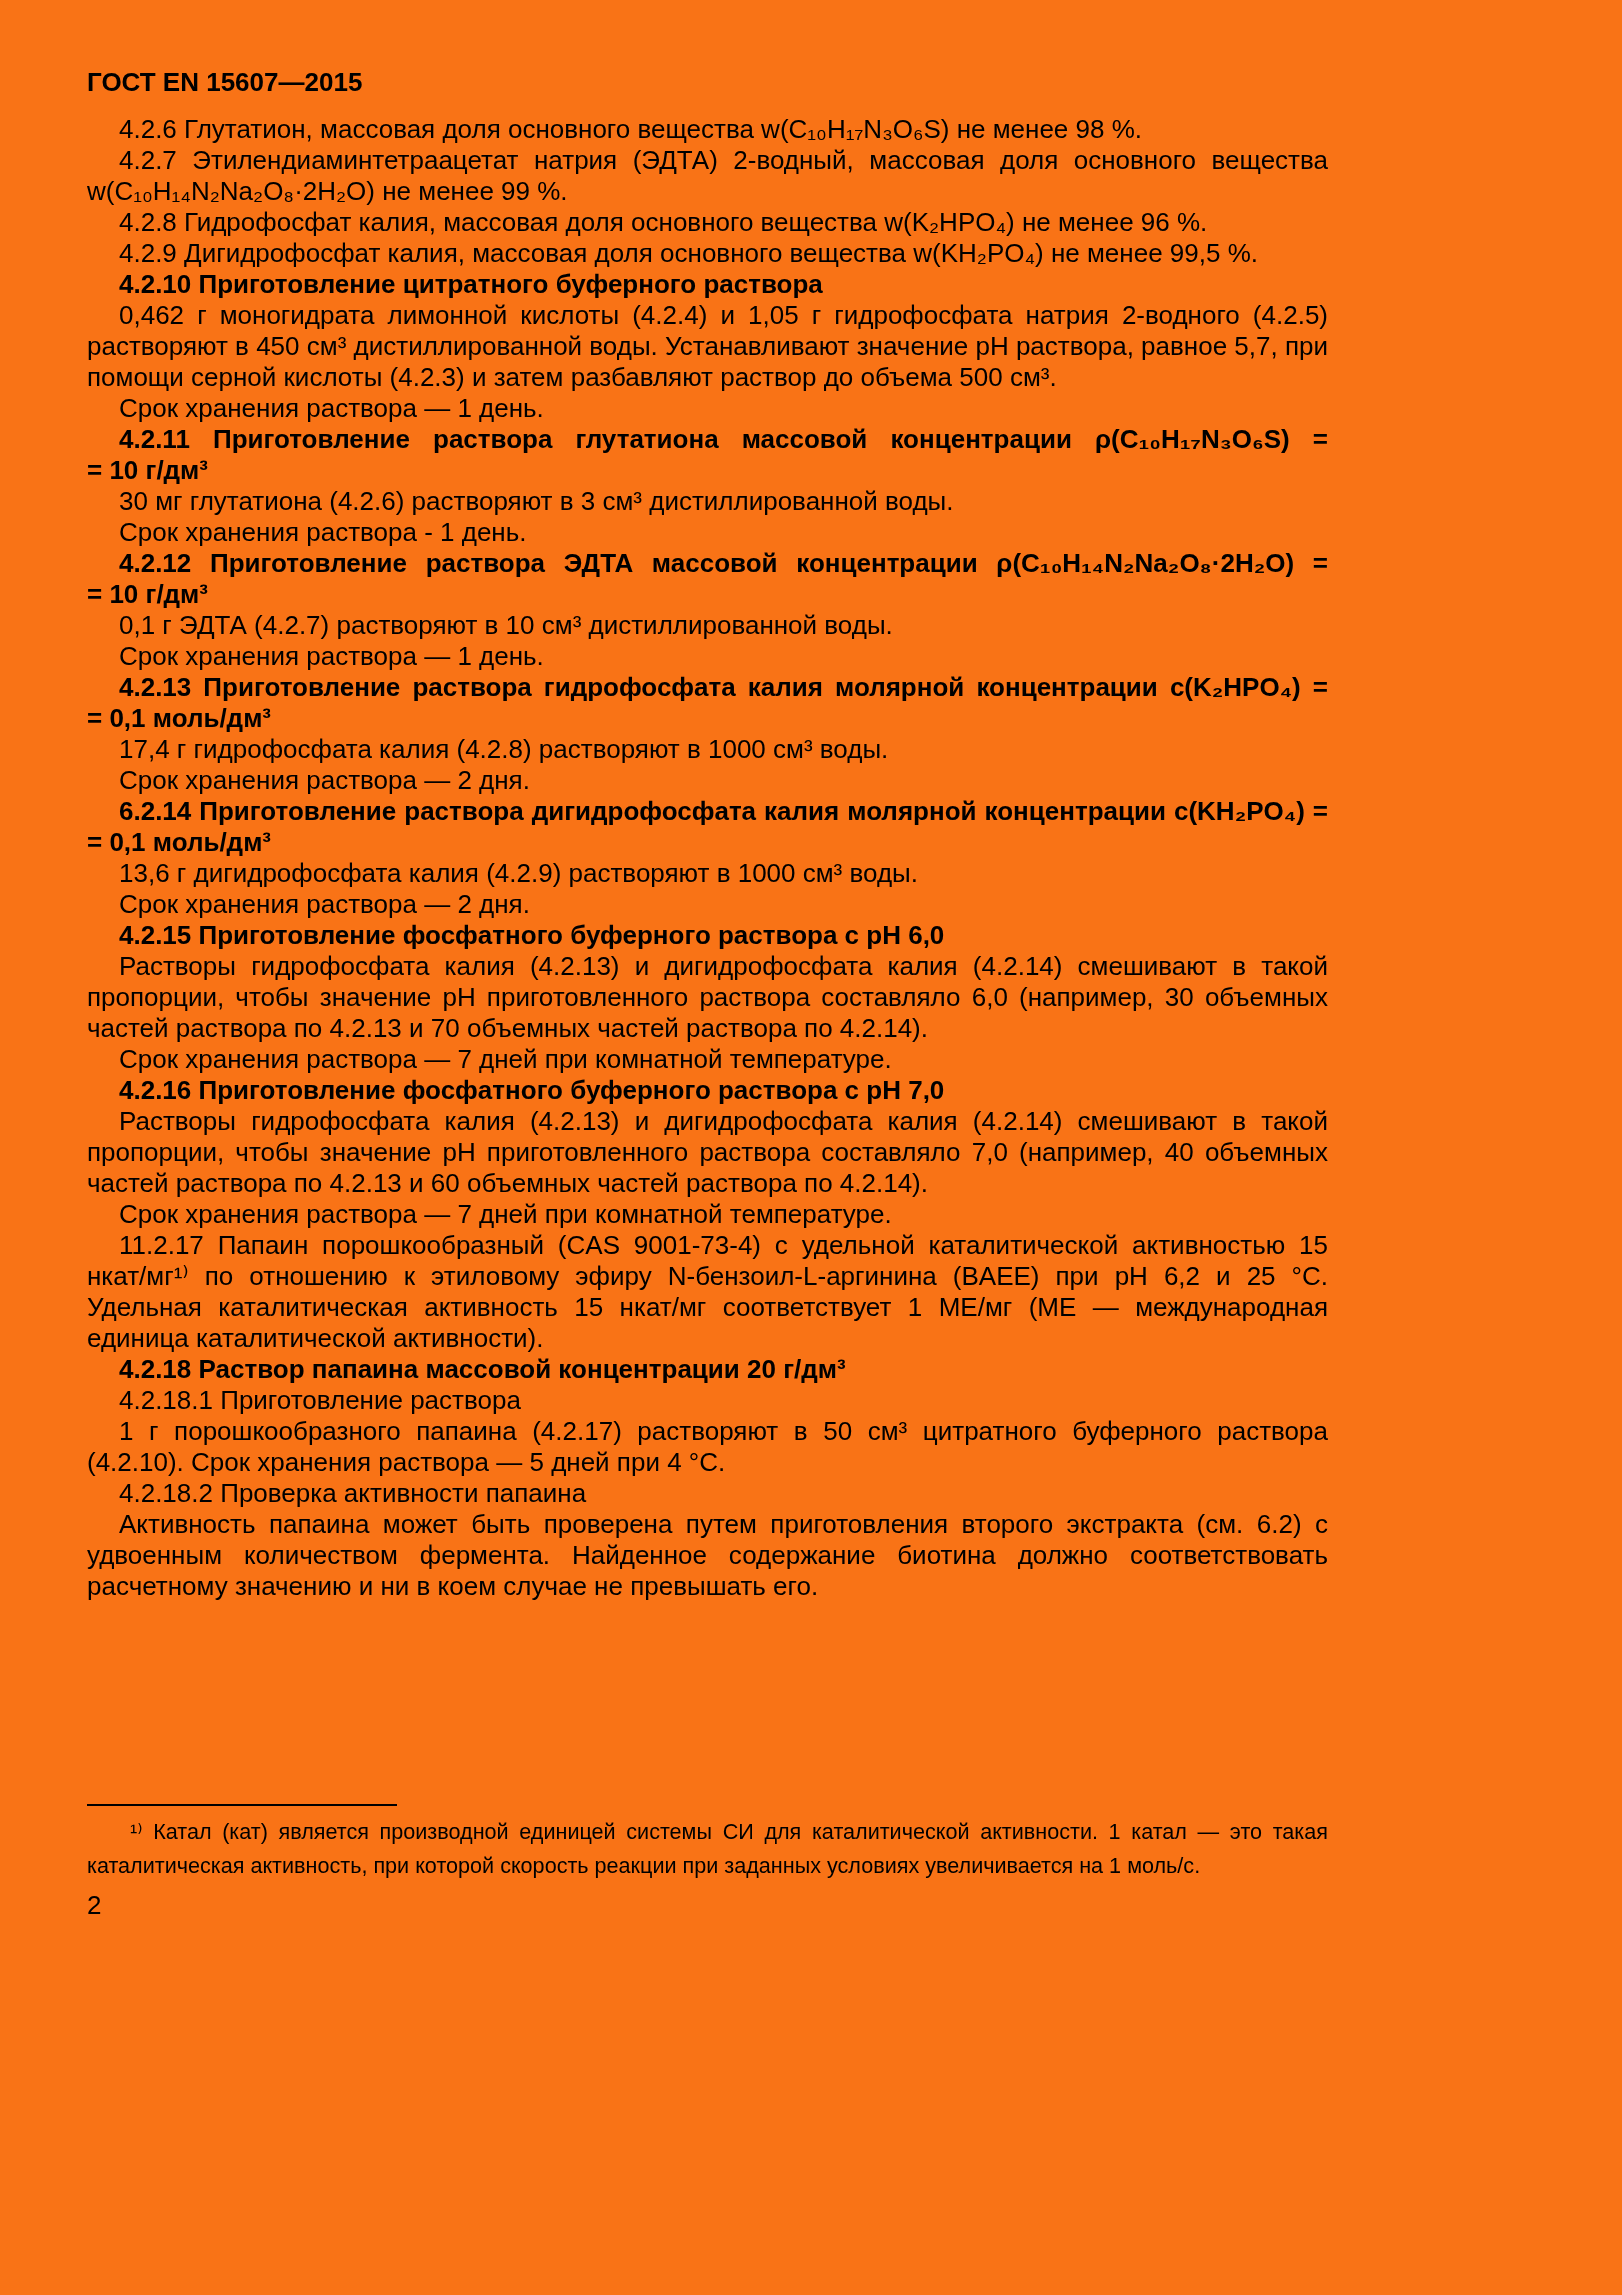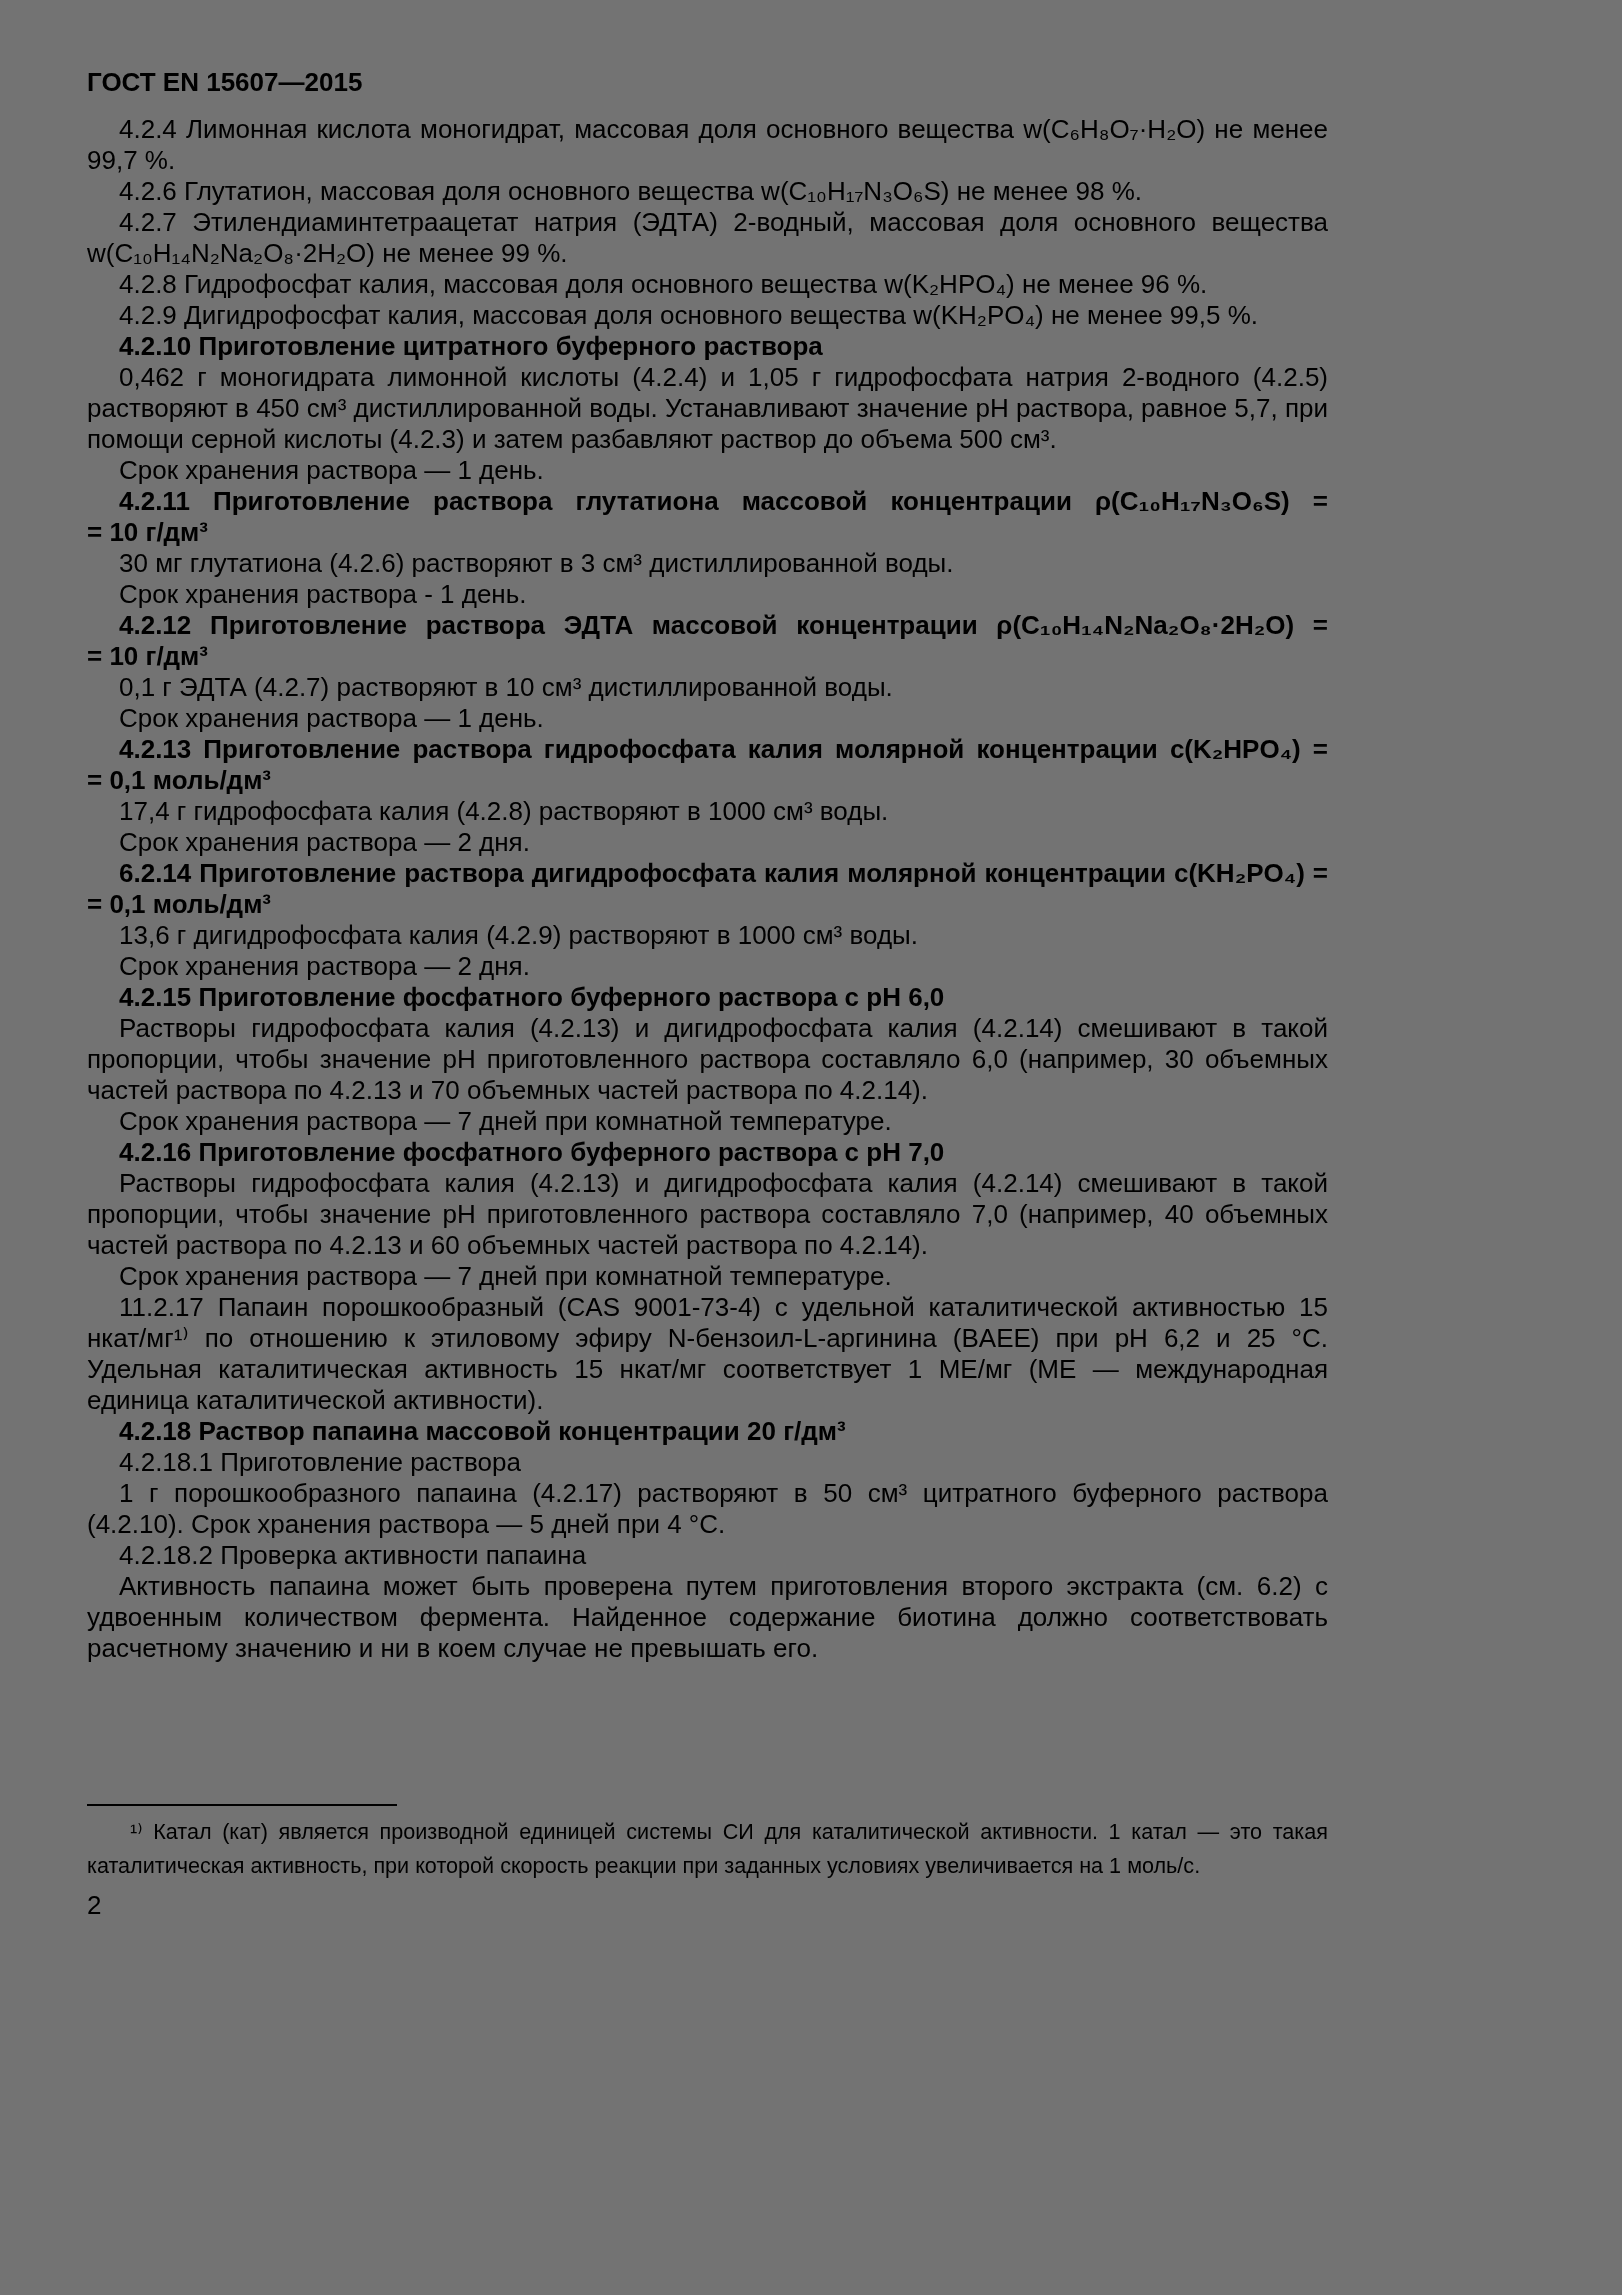--- a/index.html
+++ b/index.html
@@ -1,21 +1,21 @@
 <!DOCTYPE html>
 <html style="font-size:10.5px"><head>
 <meta charset="utf-8">
 <style>
   * { margin: 0; padding: 0; box-sizing: border-box; }
   html, body { background: #ffffff; }
   .page {
     position: relative;
     width: 1623px;
     height: 2295px;
-    background: #737373;
+    background: #f97316;
     color: #000000;
     font-family: "Liberation Sans", "DejaVu Sans", sans-serif;
     overflow: hidden;
   }
   .content {
     position: absolute;
     left: 87px;
     top: 67px;
     width: 1241px;
     font-size: 26px;
@@ -62,21 +62,20 @@
     margin-top: 6.5px;
   }
 </style>
 </head>
 <body>
 
 <div class="page">
   <div class="content">
     <div class="doc-header">ГОСТ EN 15607—2015</div>
     <div id="paragraphs">
-        <p class="para">4.2.4 Лимонная кислота моногидрат, массовая доля основного вещества w(C₆H₈O₇·H₂O) не менее 99,7 %.</p>
         <p class="para">4.2.6 Глутатион, массовая доля основного вещества w(C₁₀H₁₇N₃O₆S) не менее 98 %.</p>
         <p class="para">4.2.7 Этилендиаминтетраацетат натрия (ЭДТА) 2-водный, массовая доля основного вещества w(C₁₀H₁₄N₂Na₂O₈·2H₂O) не менее 99 %.</p>
         <p class="para">4.2.8 Гидрофосфат калия, массовая доля основного вещества w(K₂HPO₄) не менее 96 %.</p>
         <p class="para">4.2.9 Дигидрофосфат калия, массовая доля основного вещества w(KH₂PO₄) не менее 99,5 %.</p>
         <p class="para bold">4.2.10 Приготовление цитратного буферного раствора</p>
         <p class="para">0,462 г моногидрата лимонной кислоты (4.2.4) и 1,05 г гидрофосфата натрия 2-водного (4.2.5) растворяют в 450 см³ дистиллированной воды. Устанавливают значение pH раствора, равное 5,7, при помощи серной кислоты (4.2.3) и затем разбавляют раствор до объема 500 см³.</p>
         <p class="para">Срок хранения раствора — 1 день.</p>
         <p class="para bold">
           <span class="jfull">4.2.11 Приготовление раствора глутатиона массовой концентрации ρ(C₁₀H₁₇N₃O₆S) =</span>
           <span class="contline">= 10 г/дм³</span>

